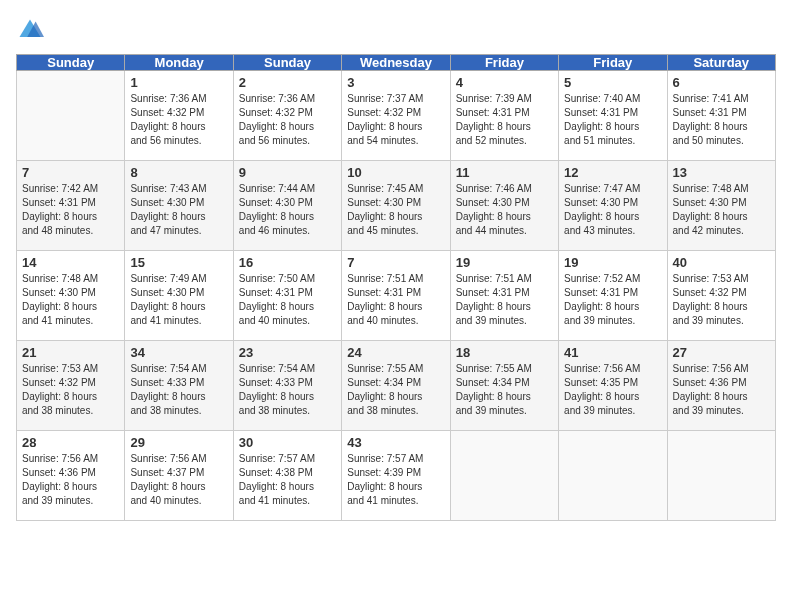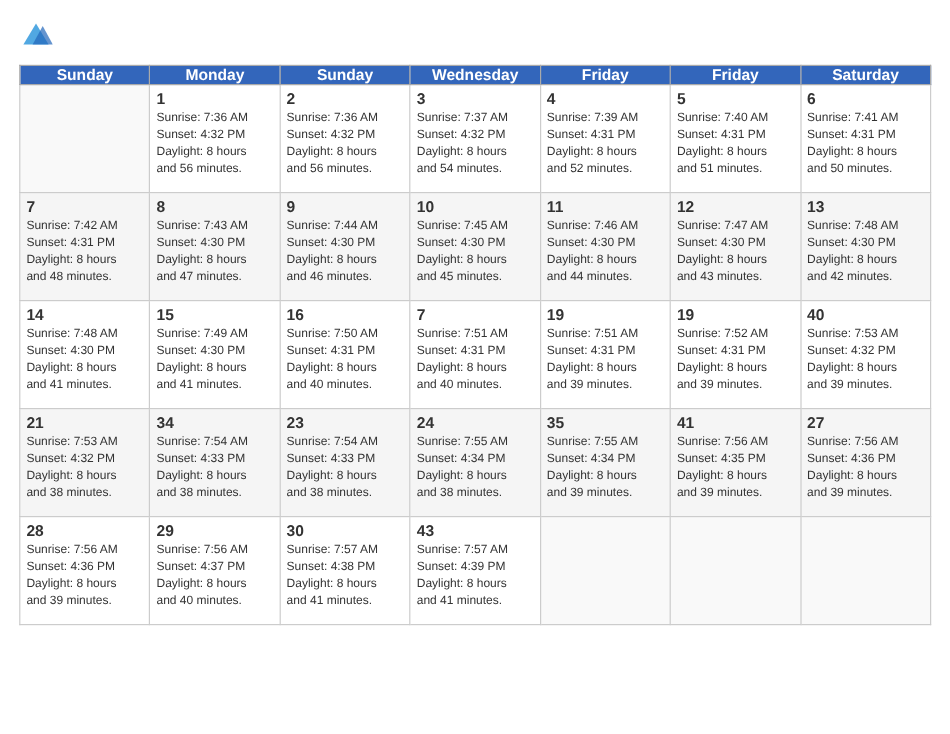--- a/index.html
+++ b/index.html
@@ -212,21 +212,21 @@
         </td>
         <td>
           <span class="day-number">23</span>
           <div class="day-info">Sunrise: 7:54 AM<br>Sunset: 4:33 PM<br>Daylight: 8 hours<br>and 38 minutes.</div>
         </td>
         <td>
           <span class="day-number">24</span>
           <div class="day-info">Sunrise: 7:55 AM<br>Sunset: 4:34 PM<br>Daylight: 8 hours<br>and 38 minutes.</div>
         </td>
         <td>
-          <span class="day-number">35</span>
+          <span class="day-number">18</span>
           <div class="day-info">Sunrise: 7:55 AM<br>Sunset: 4:34 PM<br>Daylight: 8 hours<br>and 39 minutes.</div>
         </td>
         <td>
           <span class="day-number">41</span>
           <div class="day-info">Sunrise: 7:56 AM<br>Sunset: 4:35 PM<br>Daylight: 8 hours<br>and 39 minutes.</div>
         </td>
         <td>
           <span class="day-number">27</span>
           <div class="day-info">Sunrise: 7:56 AM<br>Sunset: 4:36 PM<br>Daylight: 8 hours<br>and 39 minutes.</div>
         </td>

